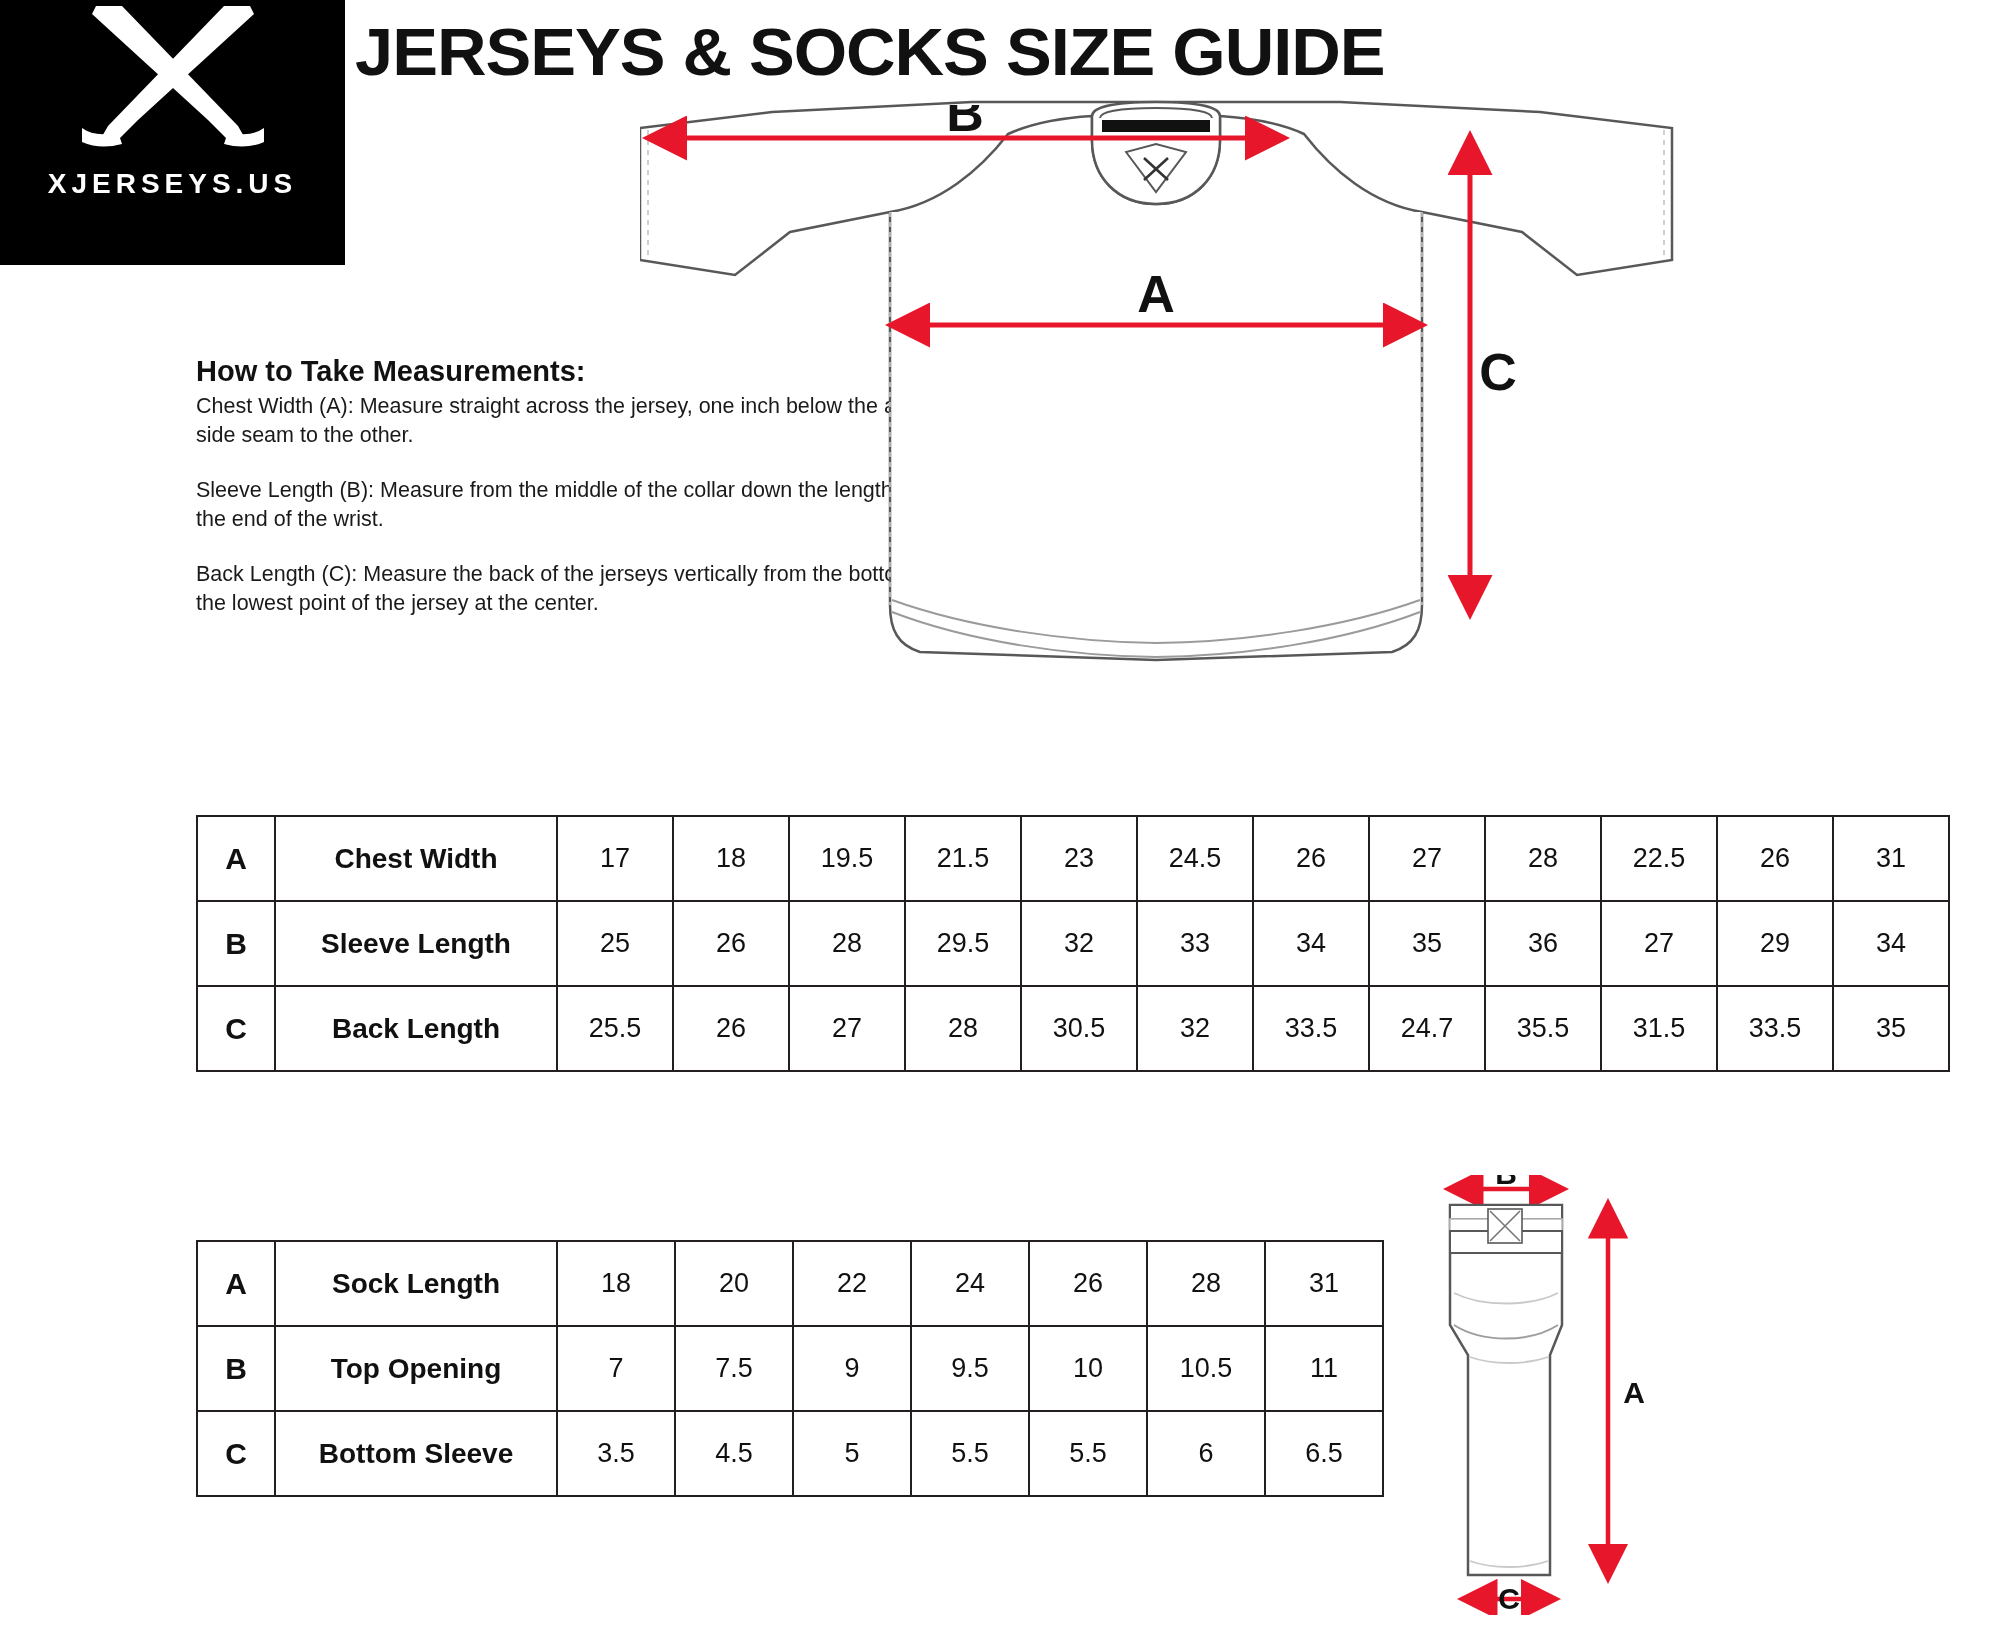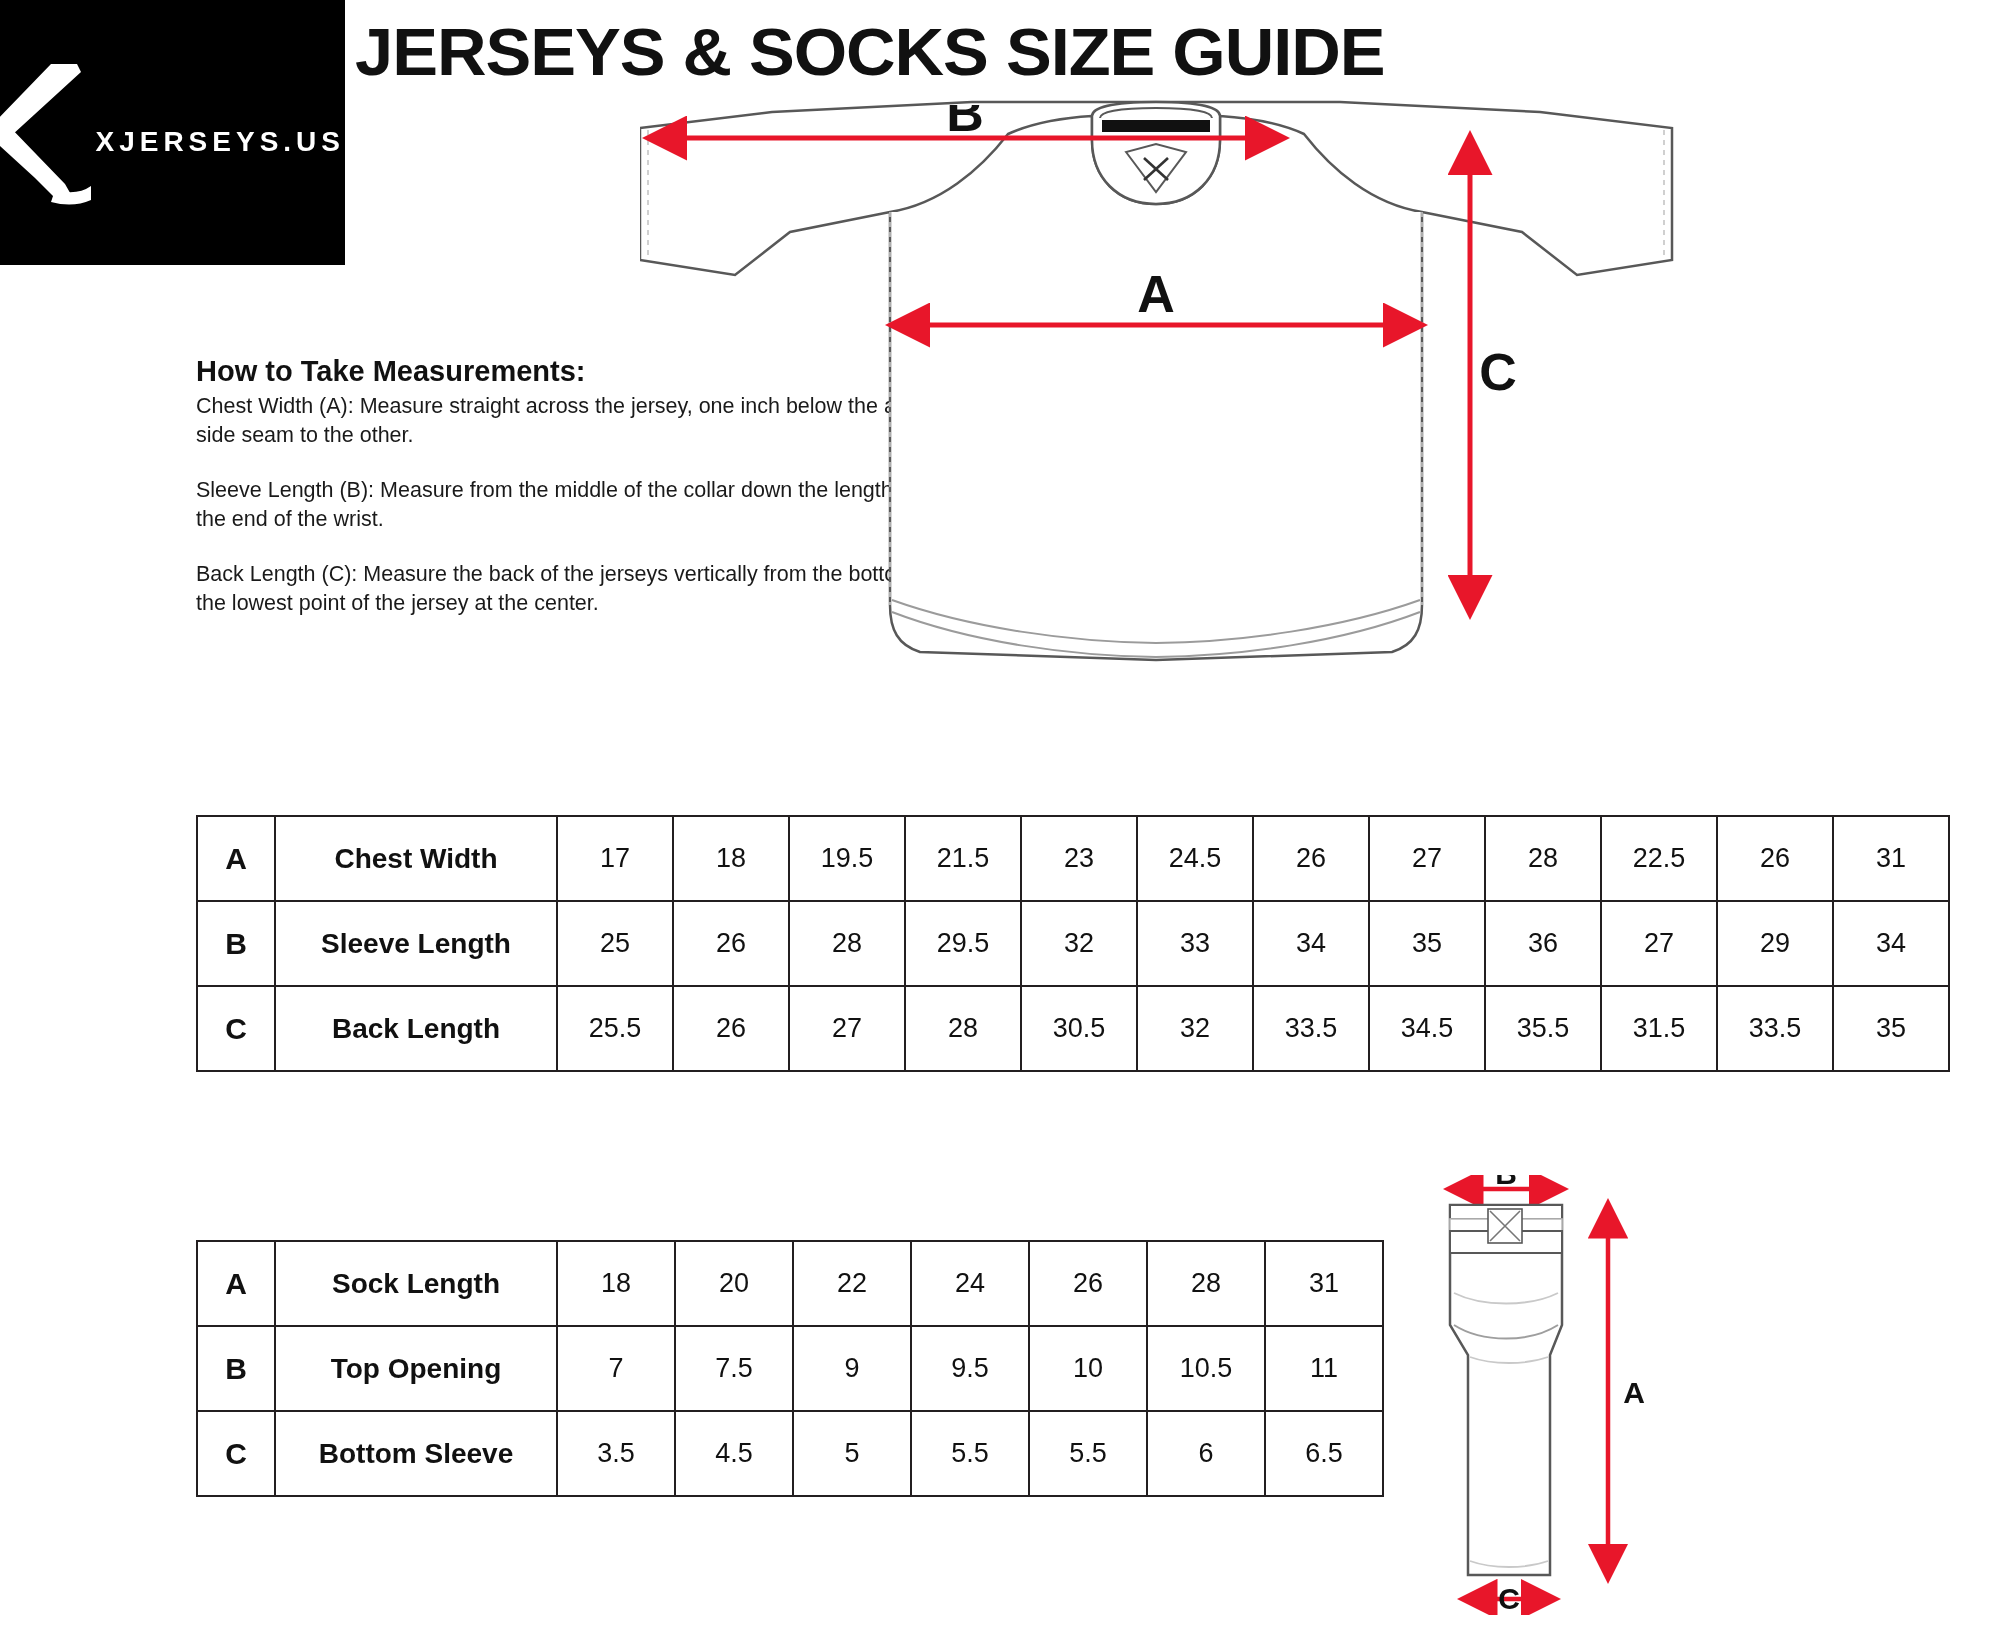--- a/index.html
+++ b/index.html
@@ -16,22 +16,23 @@
     overflow: hidden;
   }
 
   
   .logo-box {
     position: absolute;
     left: 0; top: 0;
     width: 345px; height: 265px;
     background: #000000;
     display: flex;
+    flex-direction: column;
     align-items: center;
-    justify-content: flex-end;
+    justify-content: flex-start;
   }
   .logo-mark {
     width: 190px; height: 150px;
     position: relative;
   }
   .logo-mark svg { display: block; }
   .logo-text {
     color: #ffffff;
     font-size: 28px;
     font-weight: bold;
@@ -315,21 +316,21 @@
       <tr>
         <td class="row-letter">C</td>
         <td class="row-name">Back Length</td>
         <td>25.5</td>
         <td>26</td>
         <td>27</td>
         <td>28</td>
         <td>30.5</td>
         <td>32</td>
         <td>33.5</td>
-        <td>34.5</td>
+        <td>24.7</td>
         <td>35.5</td>
         <td>31.5</td>
         <td>33.5</td>
         <td>35</td>
       </tr>
     </tbody>
   </table>
 
   <table class="size-table" id="socks-table">
     <colgroup>

